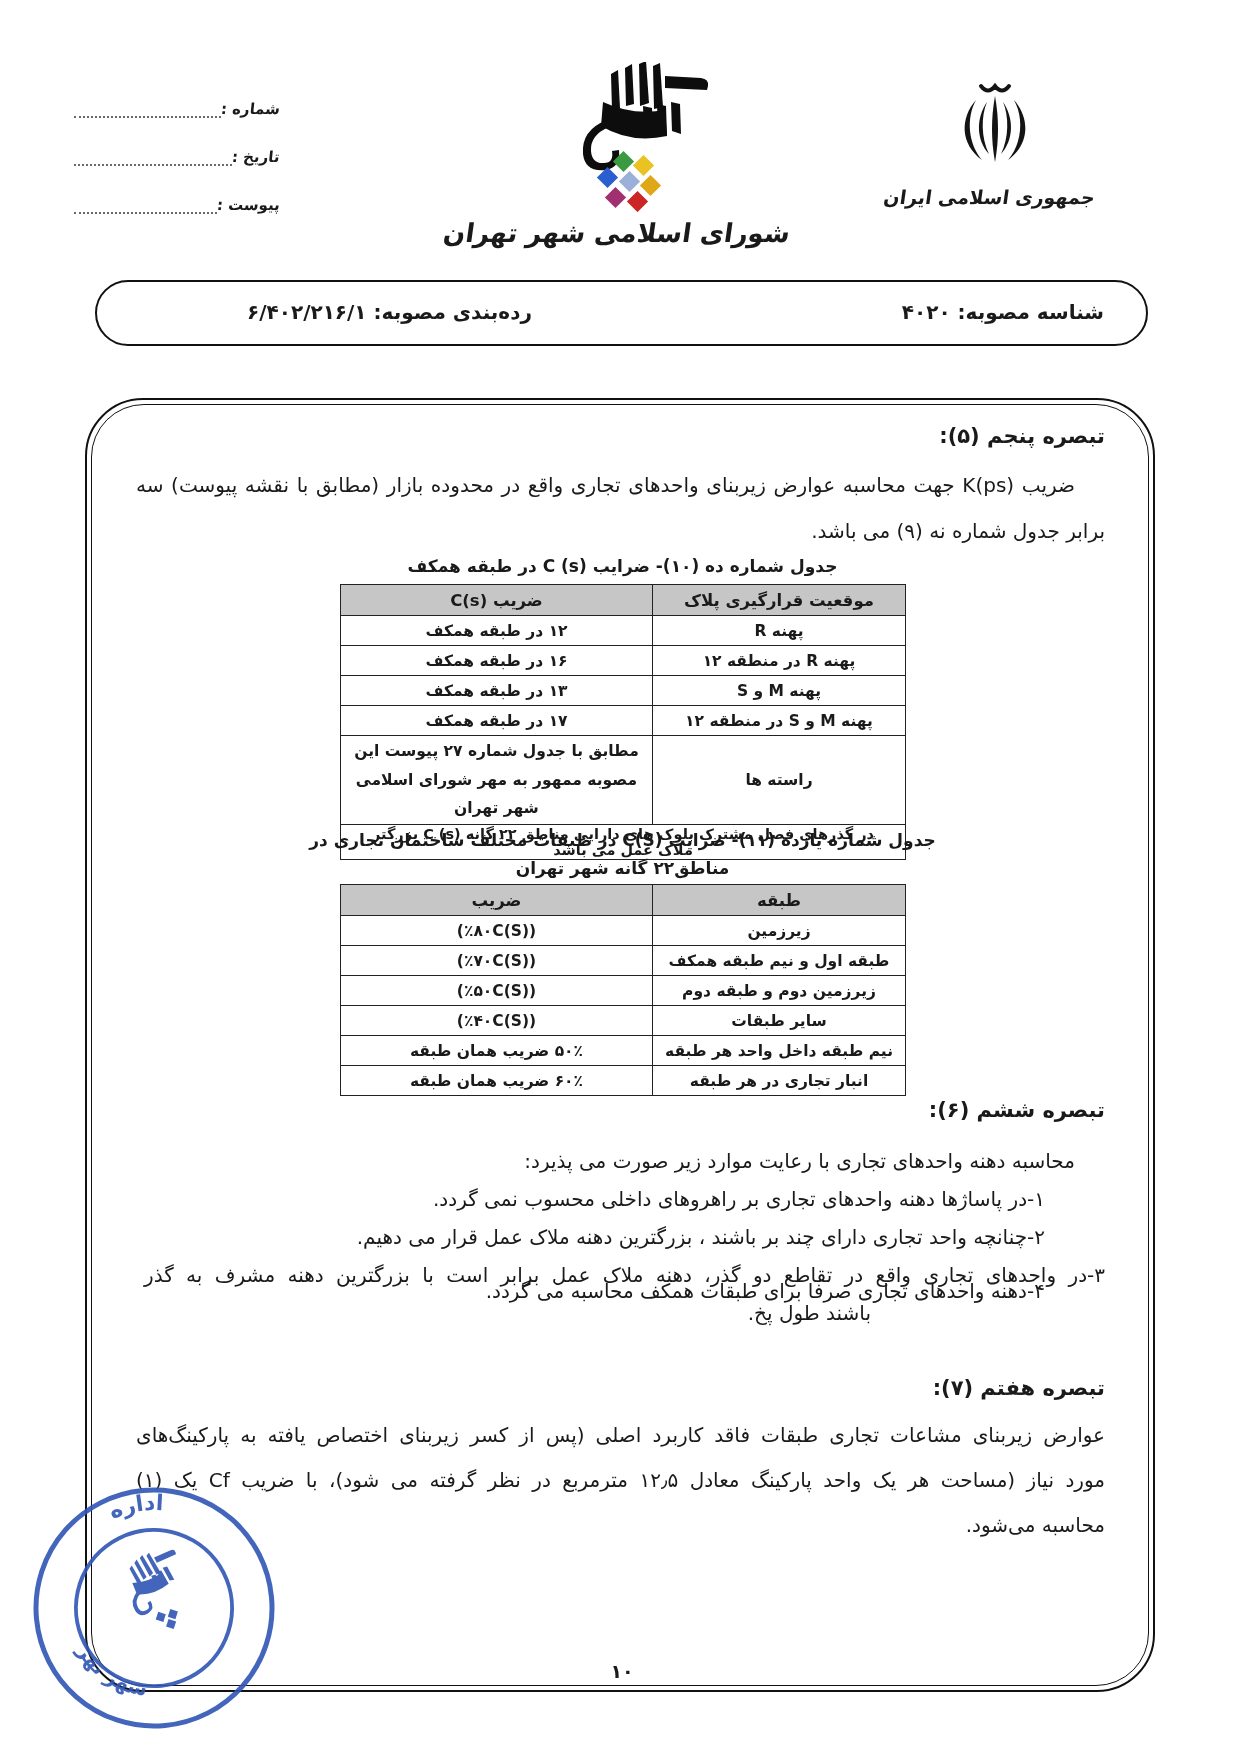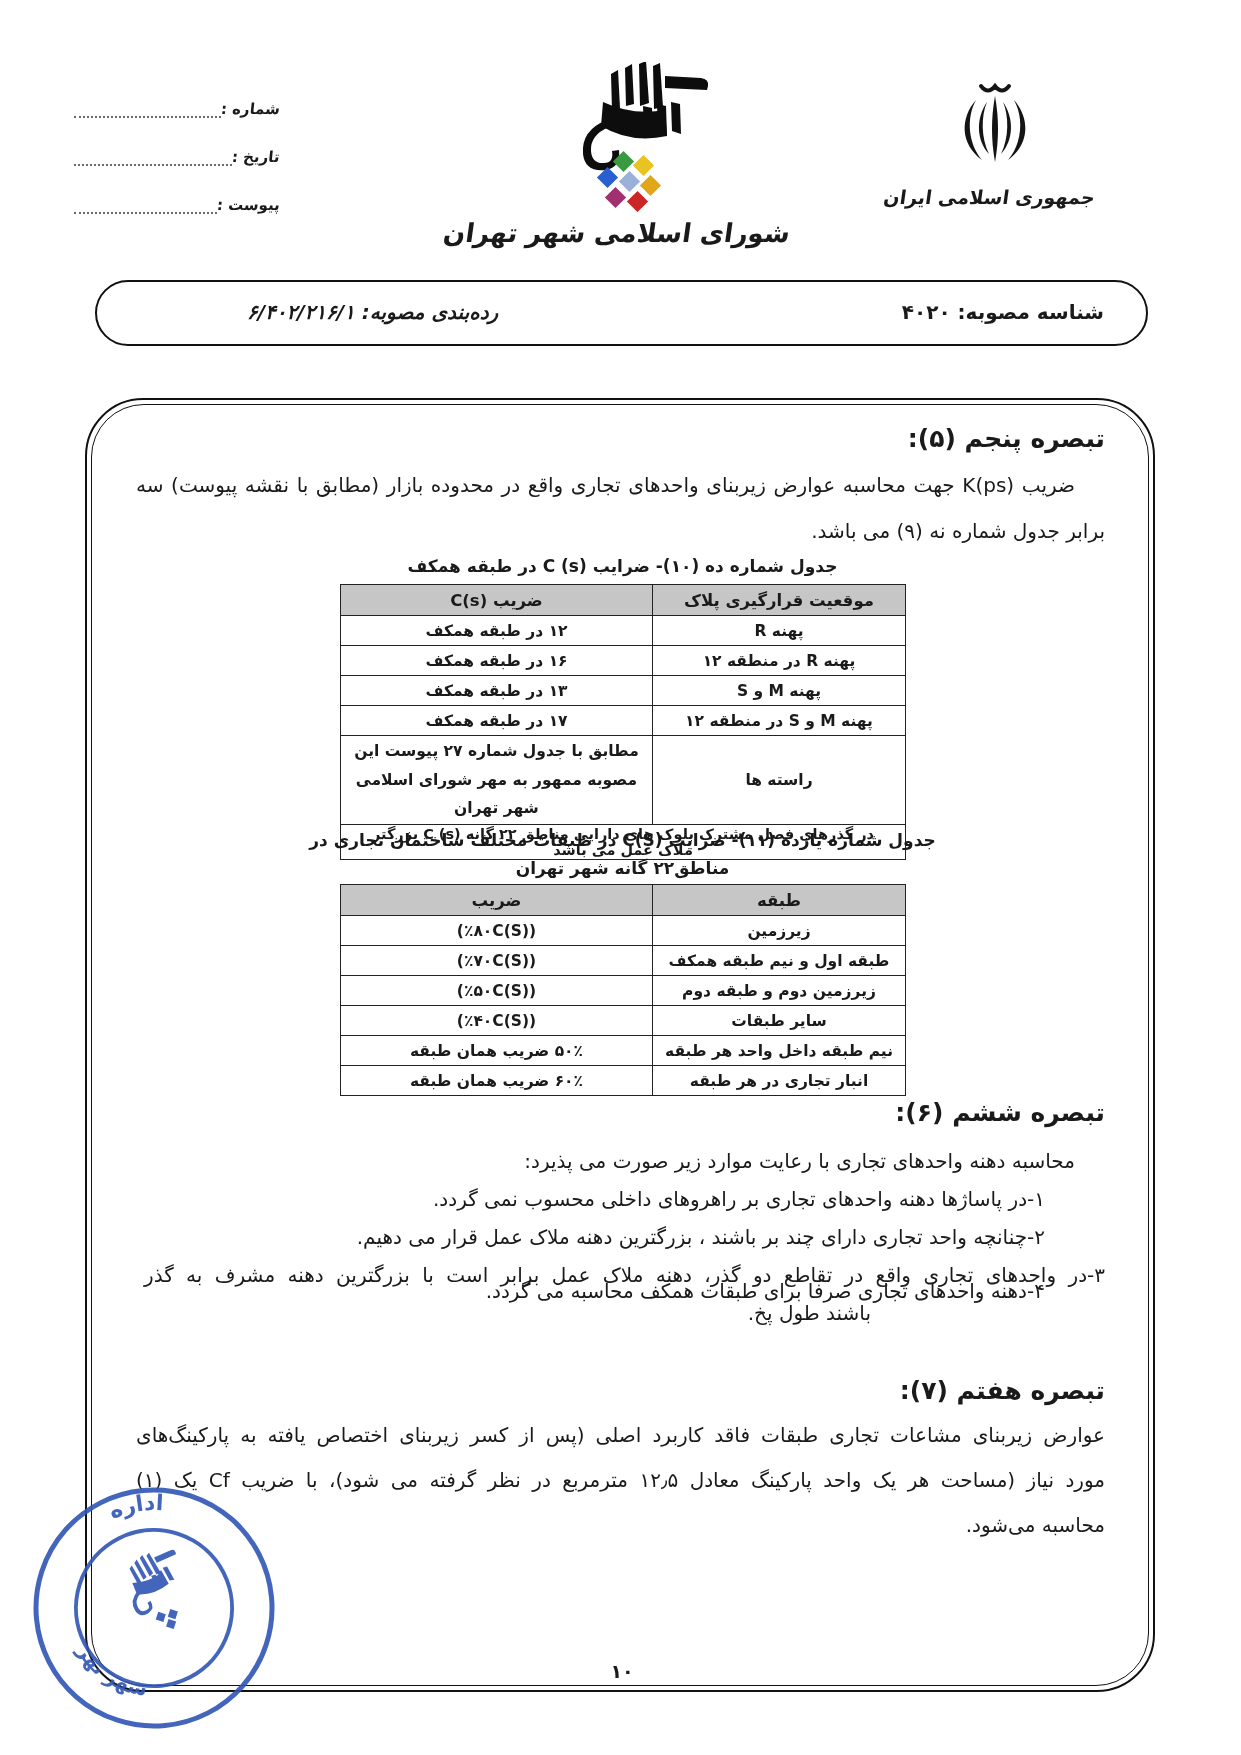--- a/index.html
+++ b/index.html
@@ -25,33 +25,33 @@
 
   .iran-emblem { left:895px; top:78px; width:200px; text-align:center; }
   .iran-emblem-caption { font-size:19px; font-weight:bold; transform:skewX(-8deg); margin-top:4px; white-space:nowrap; }
 
   
   .id-pill {
     left:95px; top:280px; width:1053px; height:66px;
     border:2px solid #111; border-radius:34px;
   }
   .id-pill .right-text { position:absolute; right:42px; top:18px; font-size:20px; font-weight:bold; }
-  .id-pill .left-text  { position:absolute; left:150px; top:18px; font-size:20px; font-weight:bold;font-style:italic; }
+  .id-pill .left-text  { position:absolute; left:150px; top:18px; font-size:20px; font-weight:bold; }
 
   
   .main-box {
     left:85px; top:398px; width:1070px; height:1294px;
     border:2.2px solid #111; border-radius:58px;
   }
   .main-box::before {
     content:""; position:absolute; inset:4px;
     border:1.6px solid #111; border-radius:53px;
   }
 
-  .h-note { font-size:25px; font-weight:bold; }
+  .h-note { font-size:21px; font-weight:bold; }
   .p-line { font-size:20px; line-height:1.5; }
   .just { text-align:justify; text-align-last:justify; }
   .rstart { text-align:right; }
 
   
   table { border-collapse:collapse; direction:rtl; }
   td,th { border:1.4px solid #222; font-weight:bold; vertical-align:middle; padding:1px 12px; }
   .tbl { left:340px; width:565px; table-layout:fixed; }
   .tbl th { background:#c6c6c6; font-size:16.5px; height:31px; }
   .tbl td { font-size:15.5px; text-align:center; }

